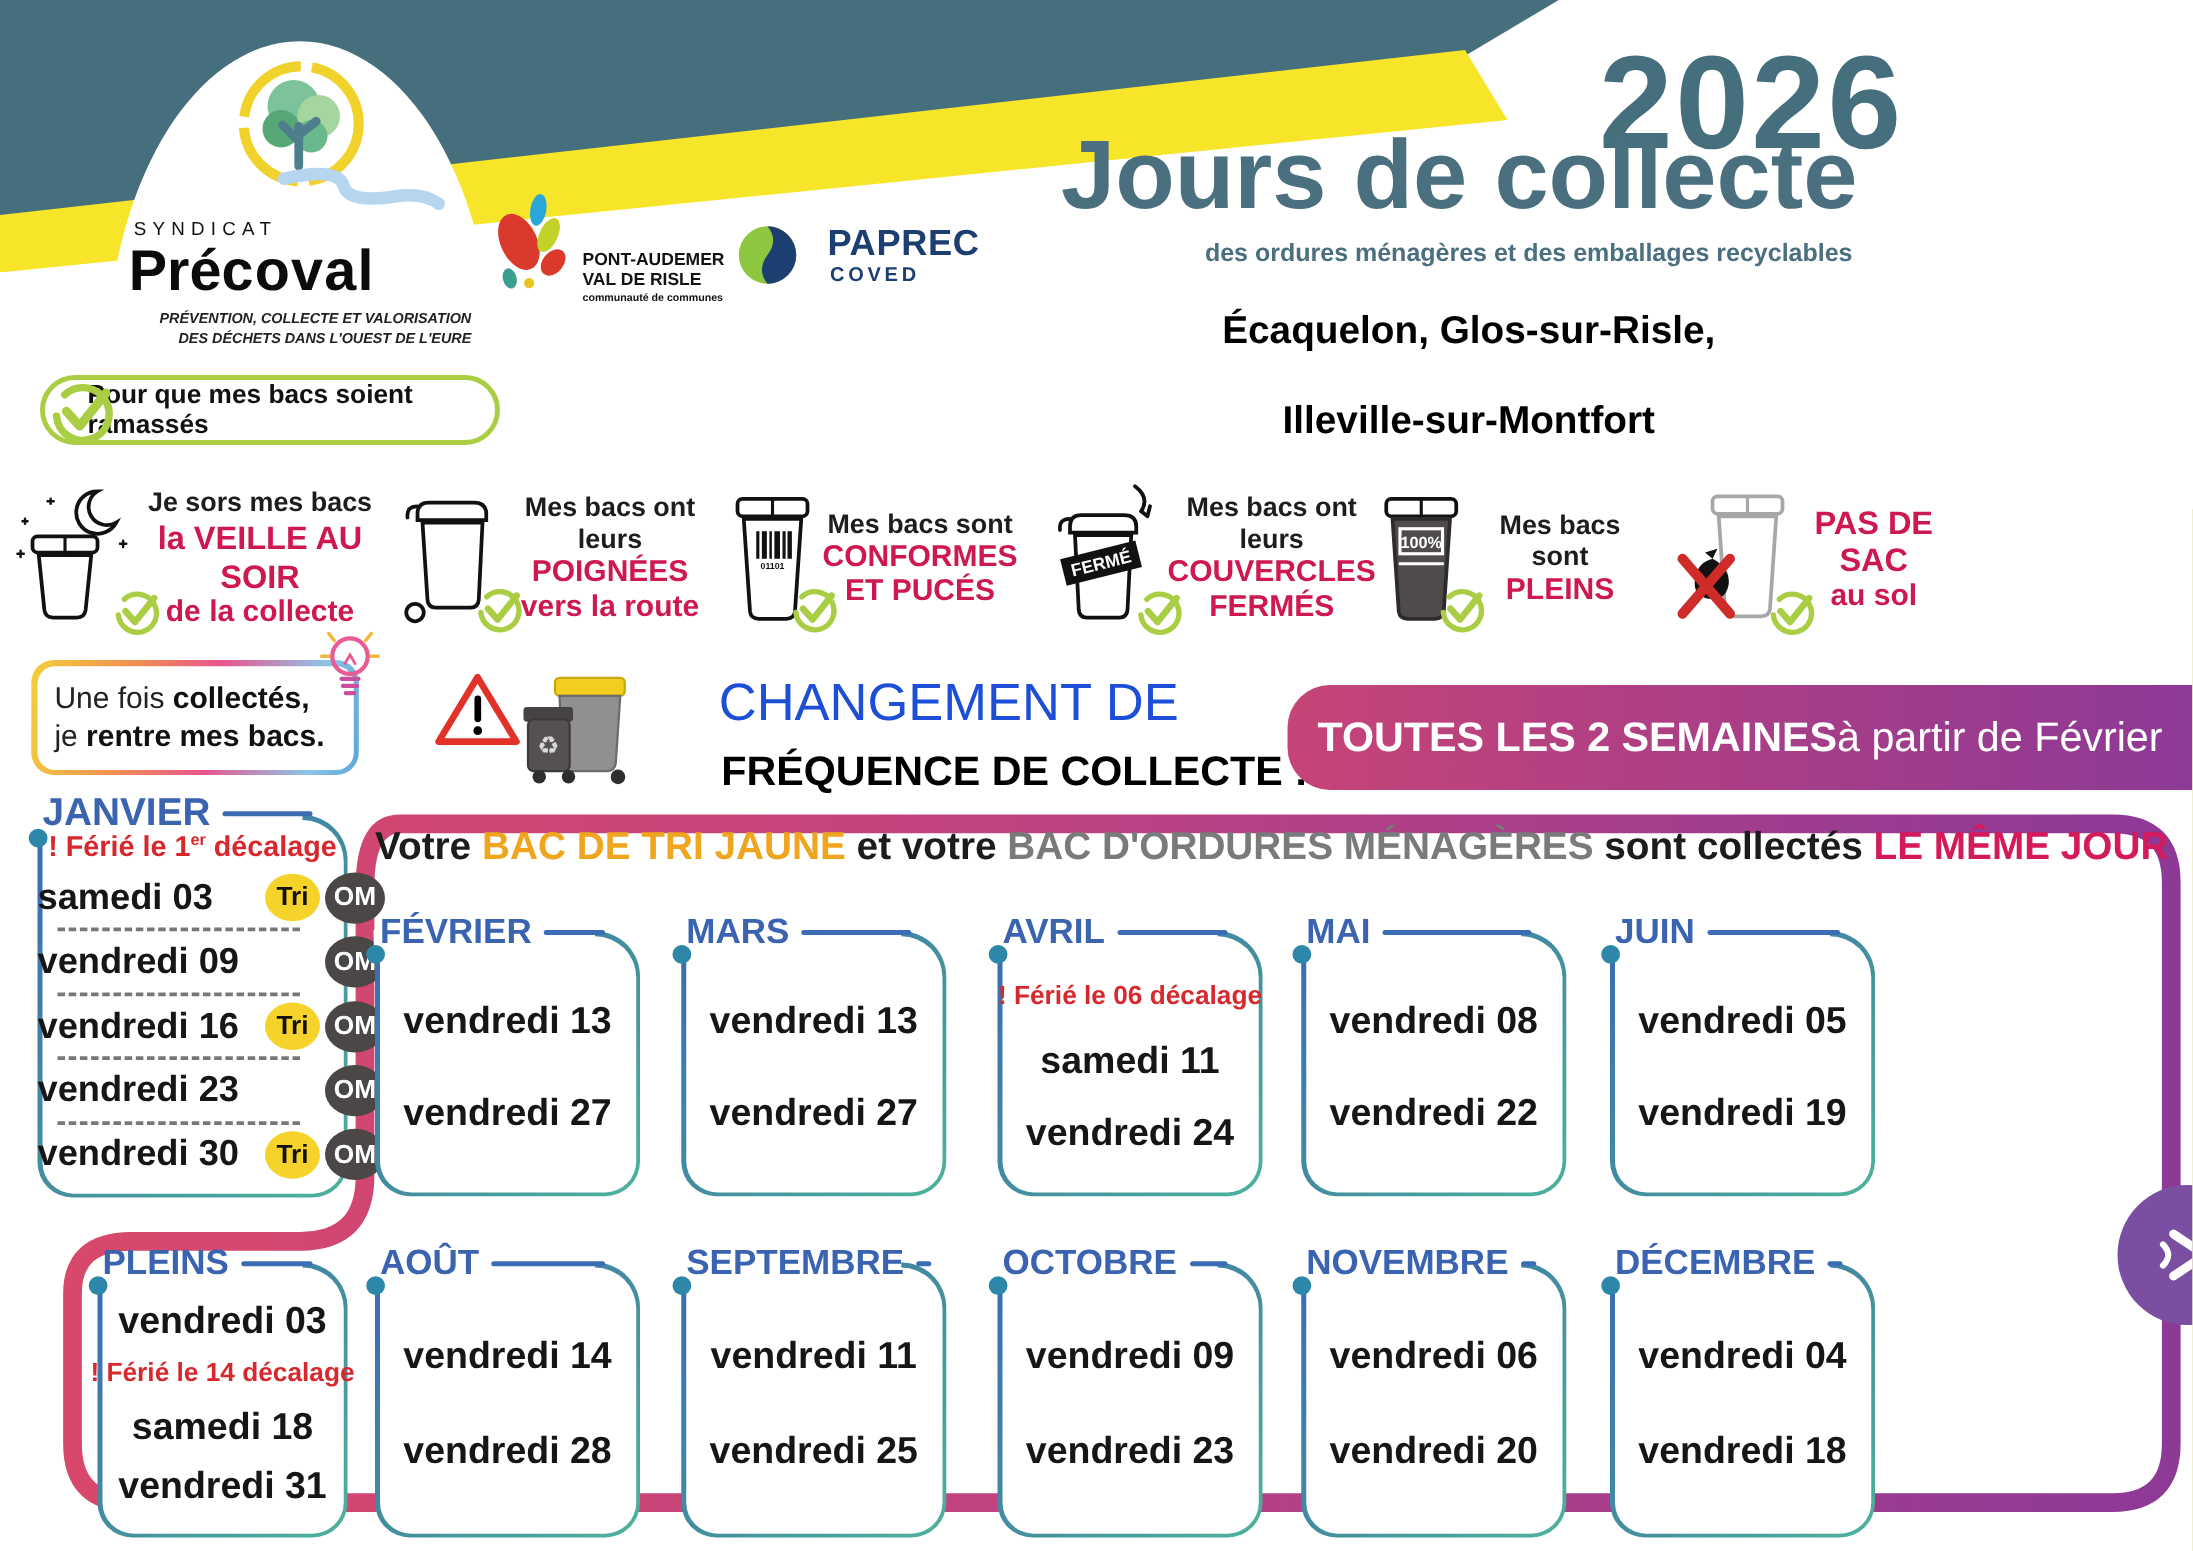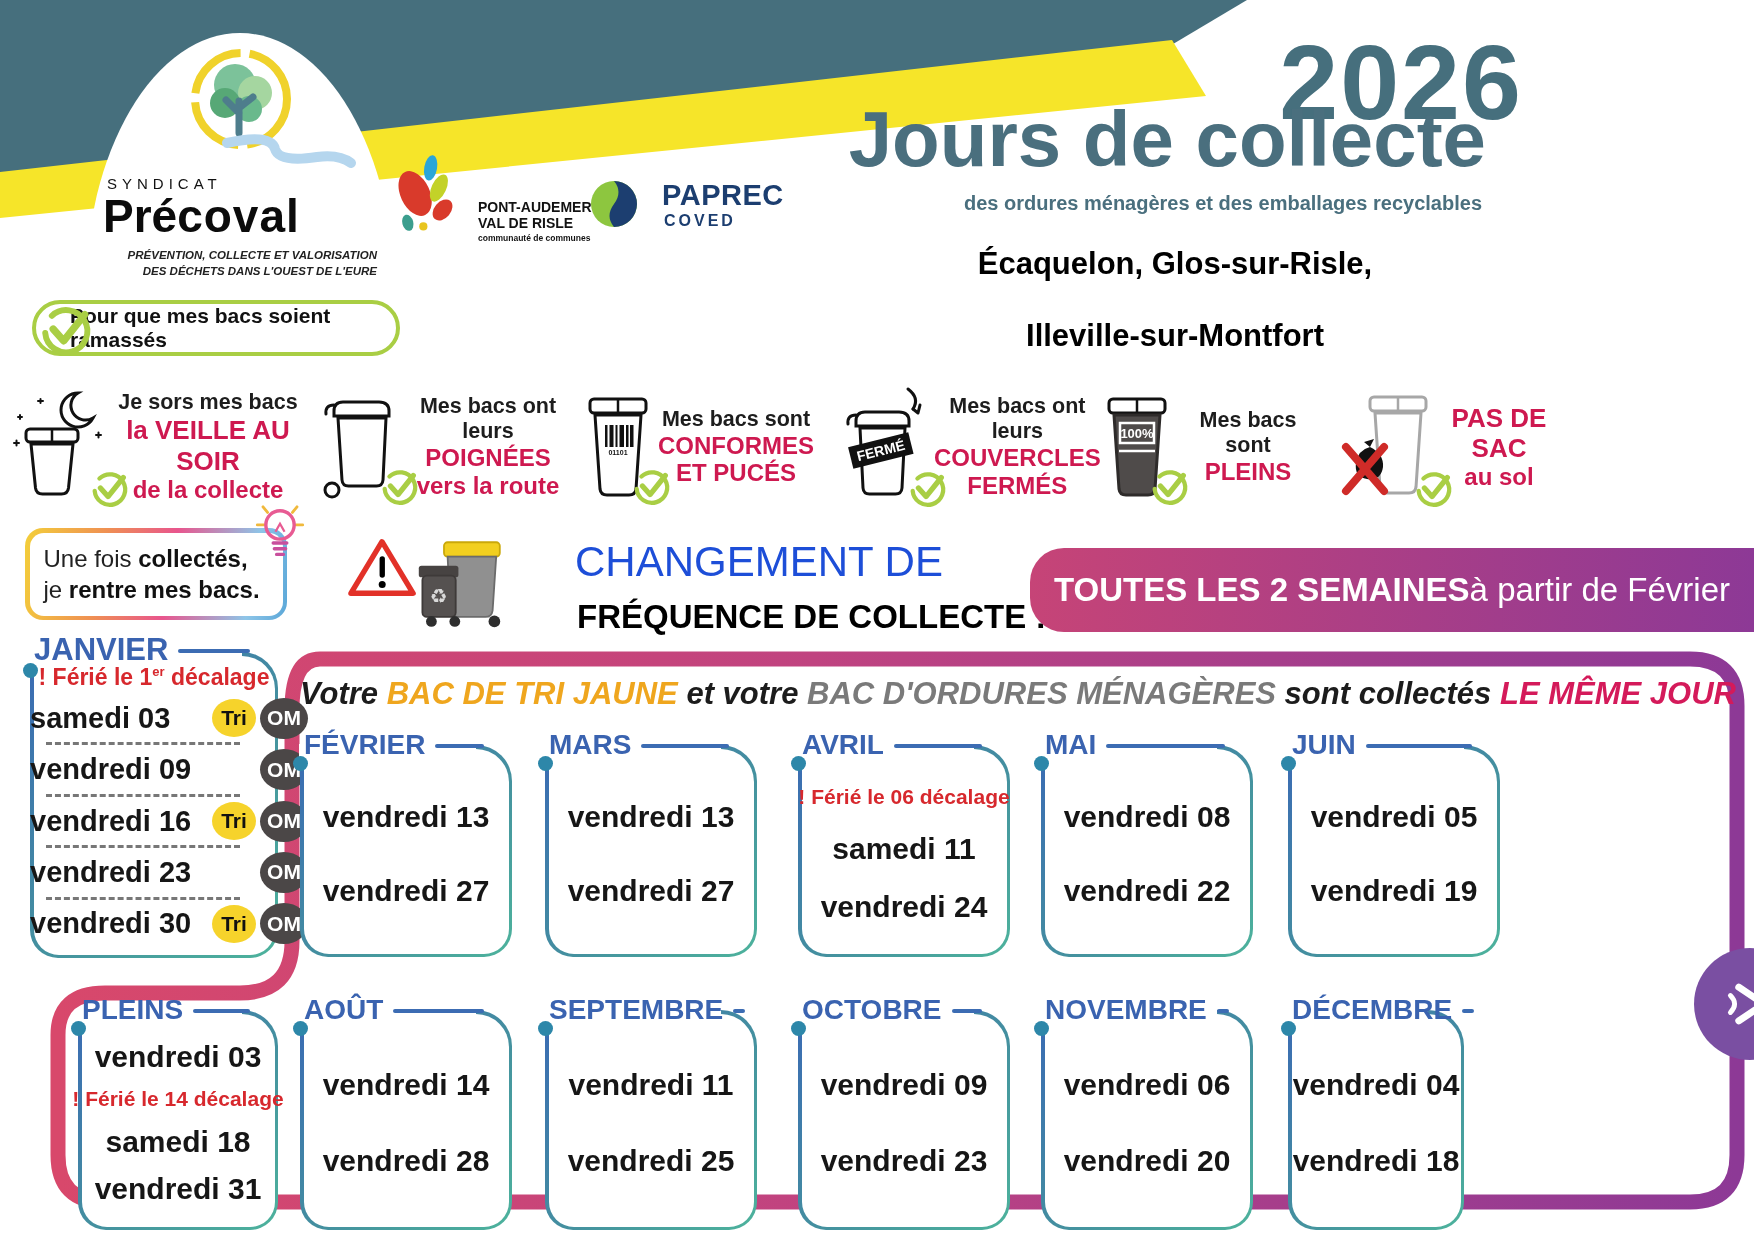--- a/index.html
+++ b/index.html
@@ -17,21 +17,21 @@
         border-radius:50% 50% 0 0 / 62% 62% 0 0;}
   .dome .logo{position:absolute;left:38px;top:8px;width:240px;height:134px;}
   .synd{position:absolute;left:22px;top:142px;font-size:15px;letter-spacing:5px;color:#111;font-weight:500;}
   .brand{position:absolute;left:18px;top:156px;font-size:46px;color:#0b0b0b;white-space:nowrap;}
   .brand .b1{font-weight:900;}
   .brand .b2{font-weight:700;letter-spacing:1px;}
   .brand-tag{position:absolute;left:20px;right:18px;top:214px;text-align:right;font-size:11.5px;
              font-style:italic;font-weight:600;color:#222;line-height:1.4;}
 
   
-  .cdc{position:absolute;left:395px;top:146px;display:flex;align-items:flex-end;gap:19px;height:102px;}
+  .cdc{position:absolute;left:395px;top:146px;display:flex;align-items:flex-end;gap:7px;height:102px;}
   .cdc-txt{font-size:14px;font-weight:800;color:#121212;line-height:1.15;padding-bottom:4px;}
   .cdc-txt .small{font-size:8.5px;font-weight:700;margin-top:3px;}
   .pap{position:absolute;left:588px;top:178px;display:flex;align-items:center;gap:22px;}
   .pap-txt{display:flex;flex-direction:column;color:#1c3e70;}
   .pap-a{font-size:29px;font-weight:900;letter-spacing:.5px;}
   .pap-b{font-size:16px;font-weight:800;letter-spacing:3px;margin-left:2px;}
 
   
   .year{position:absolute;right:231px;top:22px;font-size:106px;font-weight:900;color:#466f7d;letter-spacing:2px;}
   .h-title{position:absolute;right:268px;top:94px;font-size:78px;font-weight:800;color:#4a6f7e;white-space:nowrap;}
@@ -71,22 +71,22 @@
   .banner{position:absolute;left:1030px;top:548px;width:724px;height:84px;border-radius:34px 0 0 34px;
           background:linear-gradient(90deg,#c64477,#8d3996);display:flex;align-items:center;
           justify-content:center;color:#fff;font-size:33px;white-space:nowrap;}
   .banner b{font-weight:800;}
   .banner span{font-weight:500;}
 
   
   .frame{position:absolute;left:0;top:0;}
 
   
-  .sameday{position:absolute;left:300px;top:676px;width:1430px;text-align:center;font-size:31px;
-           font-weight:800;color:#1c1c1c;white-space:nowrap;font-style:italic;}
+  .sameday{position:absolute;left:300px;top:659px;width:1430px;text-align:center;font-size:31px;
+           font-weight:800;color:#1c1c1c;white-space:nowrap;}
   .hl-yel{color:#efa61e;} .hl-gry{color:#7a7a7a;} .hl-red{color:#d41a5a;}
 
   
   .mbox{position:absolute;background:linear-gradient(135deg,#3a6ab4,#44909f 55%,#4db39c);
         border-radius:3px 36px 28px 28px;}
   .mbox .inner{position:absolute;inset:3.5px;background:#fff;border-radius:0 33px 25px 25px;}
   .mbox .cover-top{position:absolute;left:-1px;top:-1px;right:36px;height:6px;background:#fff;}
   .mbox .cover-left{position:absolute;left:-1px;top:-1px;width:6px;height:19px;background:#fff;}
   .mbox .dot{position:absolute;left:-7px;top:11px;width:15px;height:15px;border-radius:50%;background:#2d87a9;}
   .mbox .mtitle{position:absolute;left:4px;right:28px;top:-17px;height:34px;display:flex;align-items:center;
@@ -551,21 +551,21 @@
         <div class="cover-left"></div>
         <div class="dot"></div>
         <div class="mtitle">
           <span>NOVEMBRE</span>
         </div>
         <div class="mbody">
           <div class="mdate">vendredi 06</div>
           <div class="mdate">vendredi 20</div>
         </div>
       </div>
-      <div class="mbox" style="left: 1288px; top: 1010px; width: 176px; height: 220px;">
+      <div class="mbox" style="left: 1288px; top: 1010px; width: 212px; height: 220px;">
         <div class="inner"></div>
         <div class="cover-top"></div>
         <div class="cover-left"></div>
         <div class="dot"></div>
         <div class="mtitle">
           <span>DÉCEMBRE</span>
         </div>
         <div class="mbody">
           <div class="mdate">vendredi 04</div>
           <div class="mdate">vendredi 18</div>

